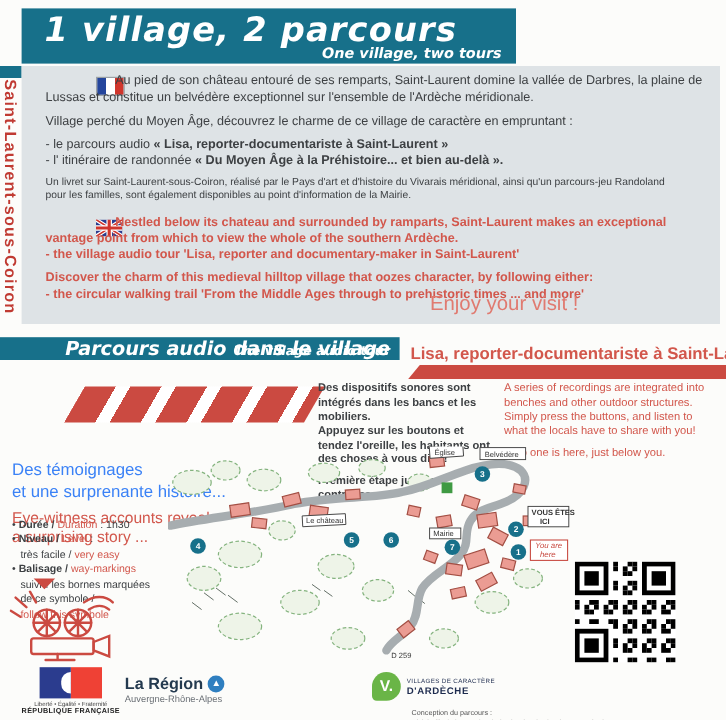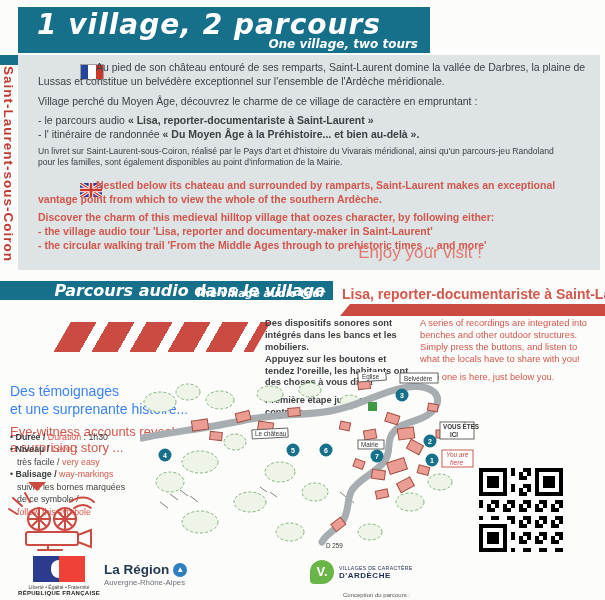--- a/index.html
+++ b/index.html
@@ -130,22 +130,22 @@
     <div class="fr-block">
       <p class="indent">Au pied de son château entouré de ses remparts, Saint-Laurent domine la vallée de Darbres, la plaine de Lussas et constitue un belvédère exceptionnel sur l'ensemble de l'Ardèche méridionale.</p>
       <p style="margin-top:7px">Village perché du Moyen Âge, découvrez le charme de ce village de caractère en empruntant :</p>
       <p class="lst"><span>- le parcours audio </span><b>« Lisa, reporter-documentariste à Saint-Laurent »</b></p>
       <p class="lst"><span>- l' itinéraire de randonnée </span><b>« Du Moyen Âge à la Préhistoire... et bien au-delà ».</b></p>
       <p class="small">Un livret sur Saint-Laurent-sous-Coiron, réalisé par le Pays d'art et d'histoire du Vivarais méridional, ainsi qu'un parcours-jeu Randoland pour les familles, sont également disponibles au point d'information de la Mairie.</p>
     </div>
 
     <div class="en-block">
       <p class="indent">Nestled below its chateau and surrounded by ramparts, Saint-Laurent makes an exceptional vantage point from which to view the whole of the southern Ardèche.</p>
+      <p><span>- the village audio tour </span><b>'Lisa, reporter and documentary-maker in Saint-Laurent'</b></p>
       <p style="margin-top:5px">Discover the charm of this medieval hilltop village that oozes character, by following either:</p>
-      <p><span>- the village audio tour </span><b>'Lisa, reporter and documentary-maker in Saint-Laurent'</b></p>
       <p><span>- the circular walking trail </span><b>'From the Middle Ages through to prehistoric times ... and more'</b></p>
     </div>
     <div class="closing-en">Enjoy your visit !</div>
   </div>
 
   <div class="abs audio-banner">
     <div class="audio-banner-title">Parcours audio dans le village</div>
     <div class="audio-banner-sub">The village audio tour</div>
   </div>
   <div class="abs lisa-title">Lisa, reporter-documentariste à Saint-Laurent</div>

